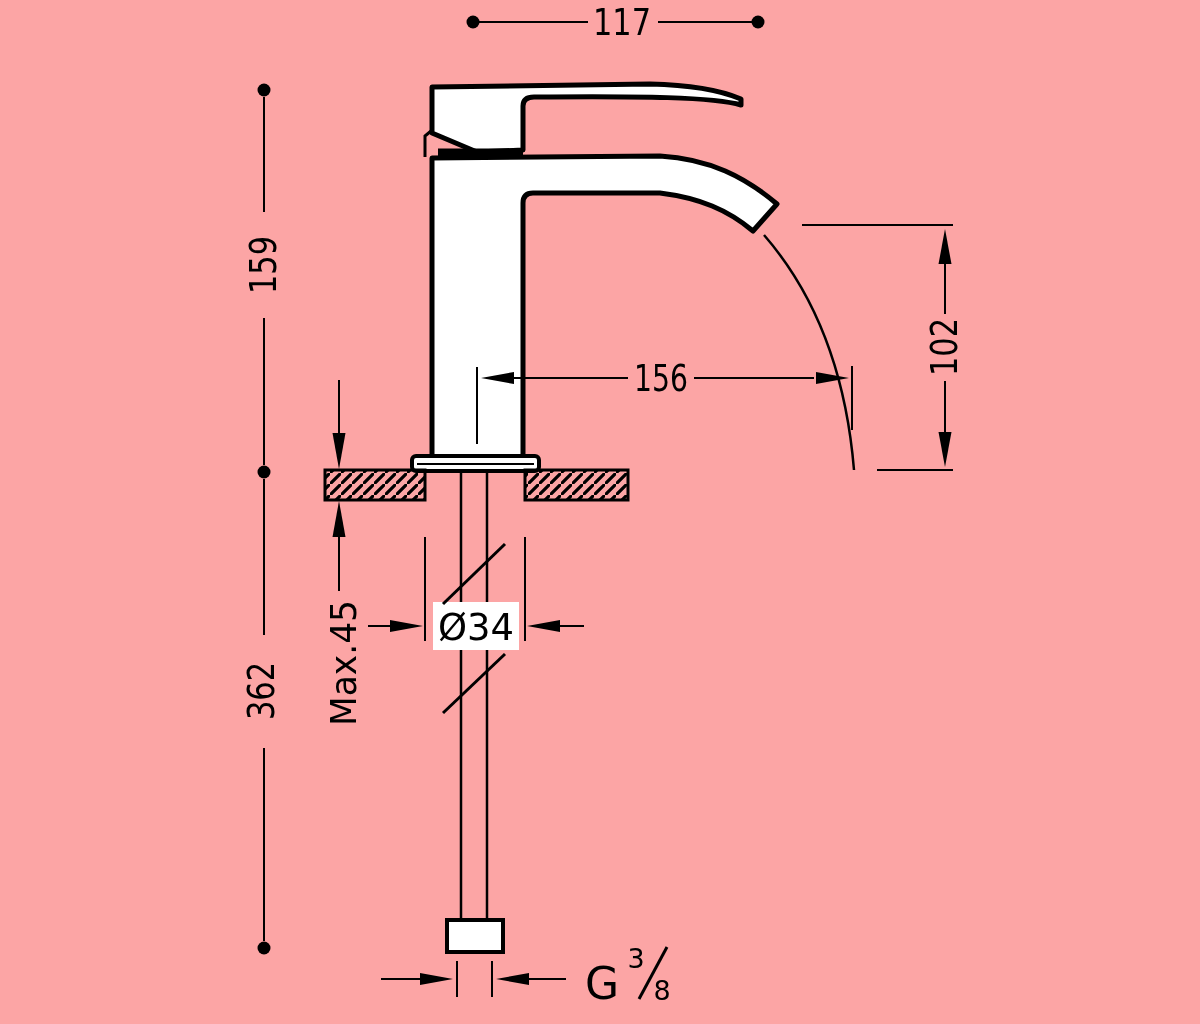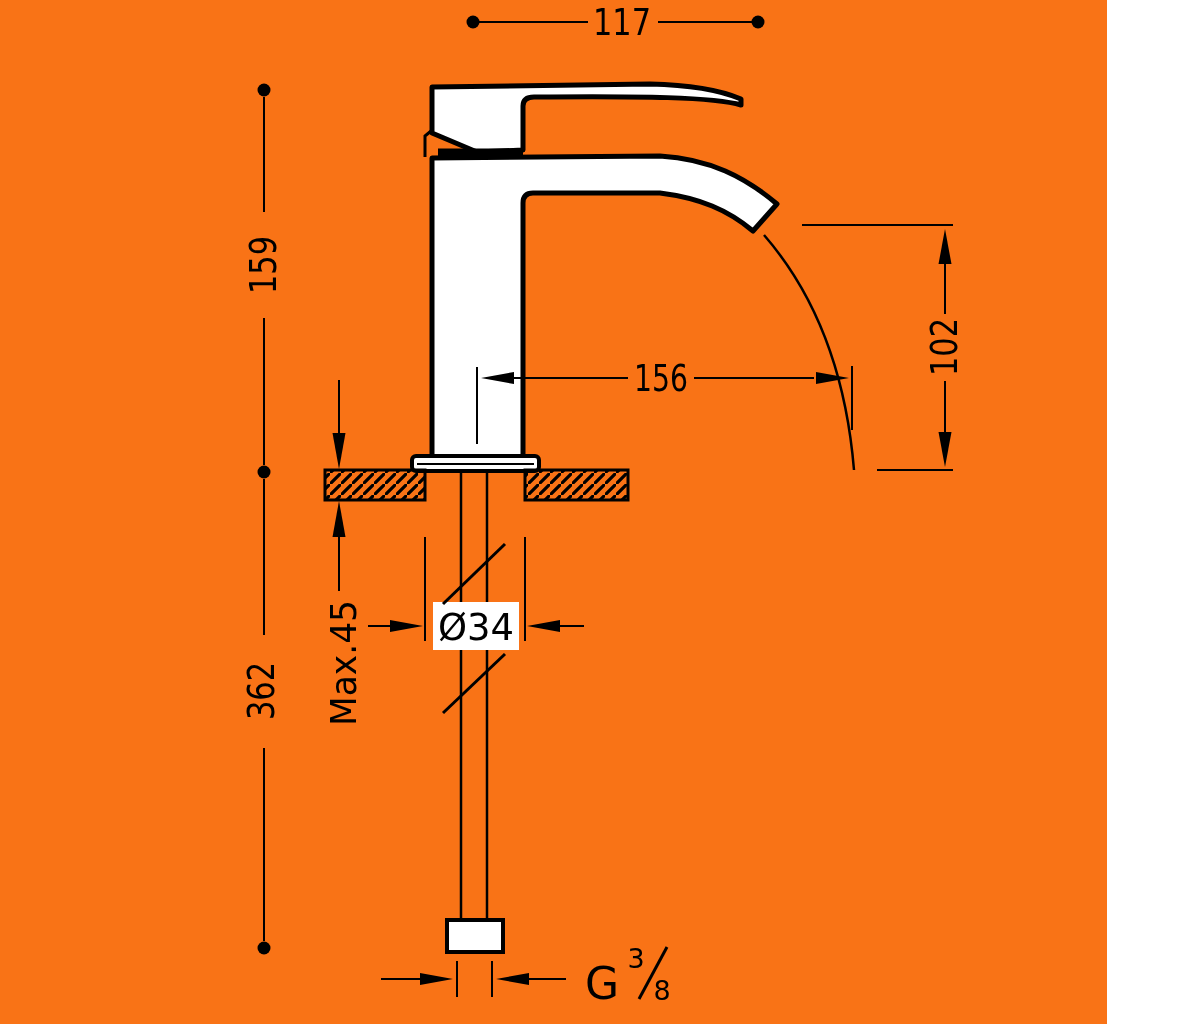--- a/index.html
+++ b/index.html
@@ -1,16 +1,16 @@
 <!DOCTYPE html>
 <html><head>
 <meta charset="utf-8">
 <style>
   html,body{margin:0;padding:0;background:#ffffff;}
-  .stage{position:relative;width:1107px;height:1024px;background:#f97316;overflow:hidden;}
+  .stage{position:relative;width:1200px;height:1024px;background:#fca5a5;overflow:hidden;}
   svg text{
     font-family:"DejaVu Sans","Liberation Sans",sans-serif;
     fill:#000000;
   }
   .dim-num{font-size:38px;}
   .dim-small{font-size:36px;}
   .thread-main{font-size:44px;}
   .thread-frac{font-size:27px;}
 </style>
 </head>

